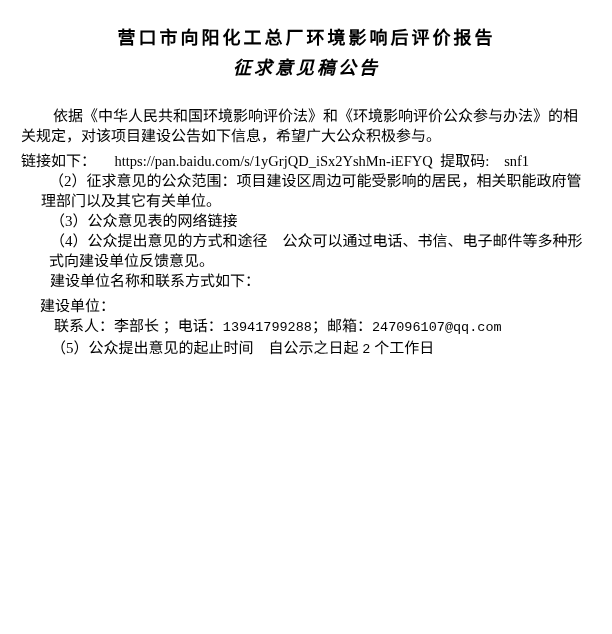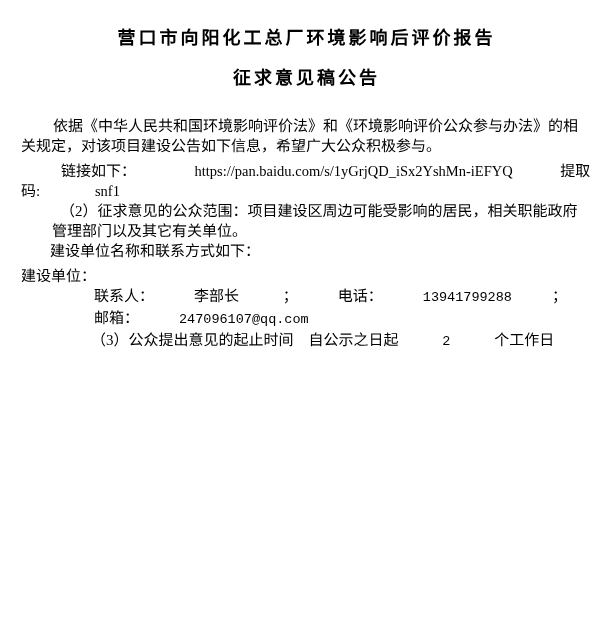--- a/index.html
+++ b/index.html
@@ -18,35 +18,35 @@
   }
   .doc-title, .doc-subtitle {
     margin: 0;
     text-align: center;
     font-size: 18px;
     font-weight: bold;
     line-height: 28px;
     letter-spacing: 3px;
     white-space: pre-wrap;
   }
-  .doc-subtitle { margin-top: 12px; }
+  .doc-subtitle { margin-top: 2px; font-style: italic; }
   .doc-body { margin-top: 24px; font-size: 15px; }
   .para {
     margin: 0;
     line-height: 20px;
     white-space: pre-wrap;
     word-break: break-all;
   }
-  .para span { white-space: pre-wrap; margin-left: 40px; }
+  .para span { white-space: pre-wrap; }
   .indent-2em  { text-indent: 32px; }
   .item-indent { text-indent: 37px; }
-  .block-item  { margin-left: 31px; text-indent: 8px; }
+  .block-item  { margin-left: 20px; text-indent: 8px; }
   .block-flat  { margin-left: 28px; text-indent: 1px; }
   .link2-line  { margin-left: 41px; }
-  .org-line    { }
+  .org-line    { margin-left: 19px; }
   .person-line { margin-left: 33px; }
   .item5-line  { margin-left: 30px; }
   .gap-top-sm  { margin-top: 5px; }
   .latin-serif { font-family: "Liberation Serif", serif; font-size: 14.5px; padding-left: 11px; }
   .latin-sans  { font-family: "Liberation Sans", sans-serif; font-size: 13.5px; }
   .latin-mono  { font-family: "Liberation Mono", monospace; font-size: 13.5px; }
   .spellcheck {
     text-decoration-line: underline;
     text-decoration-style: wavy;
     text-decoration-color: #ff0000;
@@ -62,24 +62,26 @@
   <h2 class="doc-subtitle">征求意见稿公告</h2>
 
   <div class="doc-body">
     <p class="para indent-2em">依据《中华人民共和国环境影响评价法》和《环境影响评价公众参与办法》的相关规定，对该项目建设公告如下信息，希望广大公众积极参与。</p>
 
 
     <p class="para gap-top-sm"><span>链接如下：  </span><span class="latin-serif">https://pan.baidu.com/s/1yGrjQD_iSx2YshMn-iEFYQ</span><span>  提取码: </span><span class="latin-serif">snf1</span></p>
 
     <p class="para block-item">（2）征求意见的公众范围：项目建设区周边可能受影响的居民，相关职能政府管理部门以及其它有关单位。</p>
 
+    <p class="para block-flat">（3）公众意见表的网络链接</p>
 
 
+    <p class="para block-flat">（4）公众提出意见的方式和途径　公众可以通过电话、书信、电子邮件等多种形式向建设单位反馈意见。</p>
 
     <p class="para block-flat">建设单位名称和联系方式如下：</p>
 
     <p class="para org-line gap-top-sm">建设单位：</p>
 
     <p class="para person-line"><span>联系人：</span><span>李部长</span><span> ；</span><span>电话：</span><span class="latin-mono">13941799288</span><span>；</span><span>邮箱：</span><span class="latin-mono">247096107@qq.com</span></p>
 
-    <p class="para item5-line"><span>（3）公众提出意见的起止时间　自公示之日起 </span><span class="latin-mono">2</span><span> 个工作日</span></p>
+    <p class="para item5-line"><span>（5）公众提出意见的起止时间　自公示之日起 </span><span class="latin-mono">2</span><span> 个工作日</span></p>
   </div>
 </div>
 
 </body></html>

